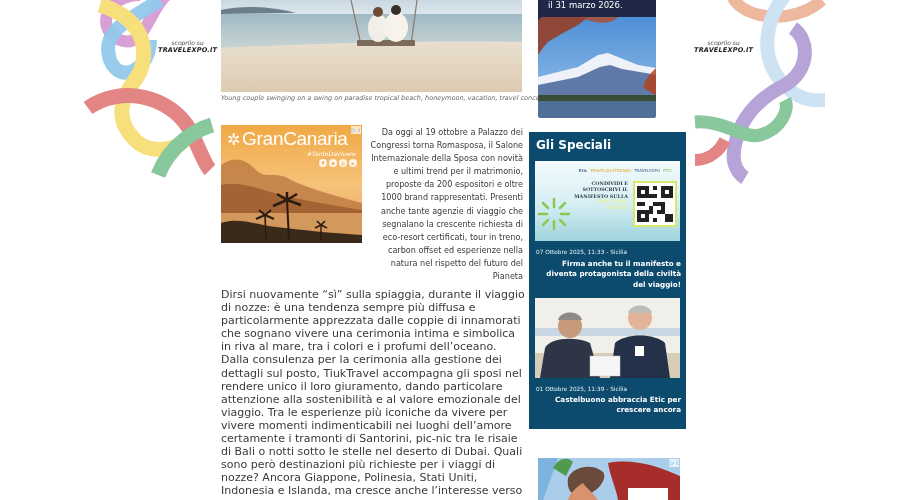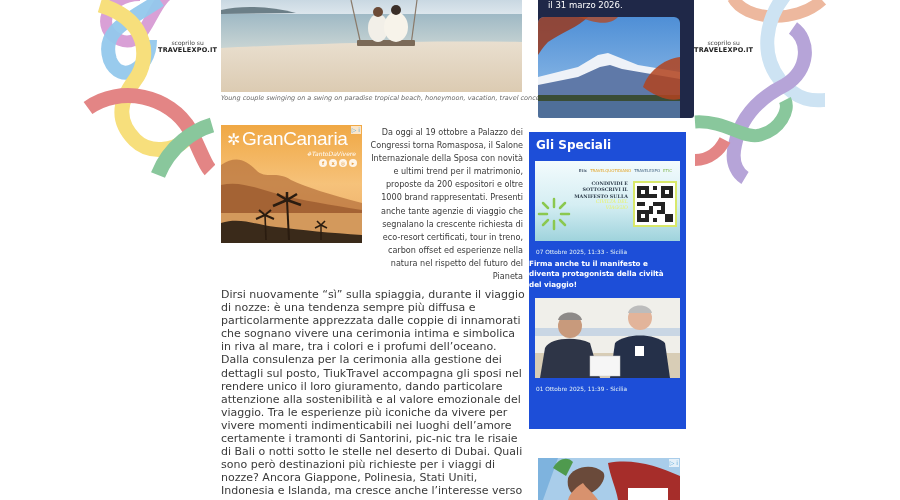--- a/index.html
+++ b/index.html
@@ -4,56 +4,56 @@
 <style>
   * { box-sizing: border-box; margin: 0; padding: 0; }
   html, body { width: 900px; height: 500px; overflow: hidden; background: #ffffff; }
   body { position: relative; font-family: "DejaVu Sans", "Liberation Sans", sans-serif; color: #333; }
 
   
   .skin { position: absolute; top: 0; height: 500px; }
   .skin-left { left: 0; width: 215px; }
   .skin-right { left: 685px; width: 215px; }
   .skin svg { position: absolute; top: 0; left: 0; }
-  .skin-tag { position: absolute; text-align: center; line-height: 1; }
+  .skin-tag { position: absolute; text-align: center; line-height: 1; font-style: italic; }
   .skin-tag .small { font-size: 6px; color: #444; display: block; }
   .skin-tag .big { font-size: 6.5px; font-weight: bold; color: #222; letter-spacing: 0.2px; display: block; margin-top: 1px; }
 
   
   .article { position: absolute; left: 221px; top: 0; width: 302px; }
   .hero { position: relative; width: 301px; height: 92px; overflow: hidden; }
   .caption { font-size: 6.5px; font-style: italic; color: #666; margin-top: 2px; height: 10px; white-space: nowrap; }
 
   .ad-gc { position: absolute; left: 221px; top: 125px; width: 141px; height: 118px; overflow: hidden; padding-left: 48px; }
   .ad-gc .logo { position: absolute; left: 6px; top: 3px; color: #fff; font-family: "Liberation Sans", sans-serif; font-size: 19px; font-weight: normal; letter-spacing: -0.3px; white-space: nowrap; }
   .ad-gc .logo .mark { font-size: 16px; margin-right: 2px; }
   .ad-gc .tag { position: absolute; right: 6px; top: 25px; color: #fff; font-size: 6px; font-style: italic; }
   .ad-gc .socials { position: absolute; right: 5px; top: 34px; display: flex; gap: 2px; }
   .ad-gc .socials span { width: 8px; height: 8px; border-radius: 50%; background: rgba(255,255,255,0.85); color: #e59a3d; font-size: 5px; display: flex; align-items: center; justify-content: center; font-weight: bold; }
   .adchoice { position: absolute; right: 1px; top: 1px; font-size: 6px; color: #5aa8d8; background: rgba(255,255,255,0.7); padding: 0 1px; line-height: 8px; }
 
   .para1 { position: absolute; left: 368px; top: 126px; width: 155px; font-size: 8.1px; line-height: 13.1px; color: #3a3a3a; text-align: right; }
   .para2 { position: absolute; left: 221px; top: 288px; width: 304px; font-size: 11px; line-height: 13.1px; color: #3a3a3a; }
 
   
-  .ad-japan { position: absolute; left: 538px; top: 0; width: 156px; height: 118px; background: #1f2848; overflow: hidden; border-radius: 0 0 3px 3px; }
+  .ad-japan { position: absolute; left: 538px; top: 0; width: 118px; height: 118px; background: #1f2848; overflow: hidden; border-radius: 0 0 3px 3px; }
   .ad-japan .txt { position: absolute; left: 10px; top: 0; color: #fff; font-size: 8.5px; line-height: 10px; }
   .ad-japan .pic { position: absolute; left: 0; top: 17px; width: 142px; height: 101px; border-radius: 6px 6px 0 0; overflow: hidden; }
 
-  .speciali { position: absolute; left: 529px; top: 132px; width: 157px; height: 297px; background: #1d4ed8; }
+  .speciali { position: absolute; left: 529px; top: 132px; width: 157px; height: 297px; background: #0c4a6e; }
   .speciali h3 { position: absolute; left: 7px; top: 6px; color: #fff; font-size: 12px; font-weight: bold; }
   .sp-card1 { position: absolute; left: 6px; top: 29px; width: 145px; height: 80px; background: linear-gradient(180deg,#f3fbfd 0%, #d5eef3 55%, #9fd3dc 100%); overflow: hidden; }
   .sp-card1 .logos { position: absolute; right: 8px; top: 7px; display: flex; gap: 3px; font-size: 4px; align-items: center; }
   .sp-card1 .logos span { display: inline-block; }
   .sp-card1 .slogan { position: absolute; left: 38px; top: 19px; width: 55px; text-align: right; font-family: "DejaVu Serif", serif; font-size: 4.8px; font-weight: bold; color: #2e3d4c; line-height: 6.3px; }
   .sp-card1 .slogan .em { color: #e8f36a; font-weight: normal; font-style: italic; }
   .sp-card1 .qr { position: absolute; left: 98px; top: 20px; width: 44px; height: 46px; background: #fff; border: 2px solid #d8e86a; padding: 2px; }
   .sp-card1 .burst { position: absolute; left: 2px; top: 36px; }
   .sp-meta { position: absolute; left: 7px; font-size: 5.8px; color: #e6f4f6; white-space: nowrap; }
-  .sp-title { position: absolute; left: 0; width: 146px; font-size: 7.2px; font-weight: bold; color: #fff; line-height: 10.3px; }
+  .sp-title { position: absolute; left: 6px; width: 146px; font-size: 7.2px; font-weight: bold; color: #fff; line-height: 10.3px; text-align: right; }
   .sp-card2 { position: absolute; left: 6px; top: 166px; width: 145px; height: 80px; overflow: hidden; background: #eae8e3; }
 
   .ad-bottom { position: absolute; left: 538px; top: 458px; width: 142px; height: 42px; overflow: hidden; background: #9bc6e8; }
 </style>
 </head>
 <body>
 
 <div class="skin skin-left">
   <svg width="215" height="500" viewBox="0 0 215 500">
     <g fill="none" stroke-linecap="butt">
@@ -243,20 +243,21 @@
       <path d="M23 22 C 25 12, 45 12, 47 22" fill="#8d8a88"></path>
       <path d="M75 80 L 80 45 C 90 35, 120 35, 130 45 L 135 80 Z" fill="#253049"></path>
       <circle cx="105" cy="20" r="12" fill="#e2b49a"></circle>
       <path d="M93 15 C 95 5, 115 5, 117 15" fill="#bcbcbc"></path>
       <rect x="55" y="58" width="30" height="20" fill="#f6f6f6" stroke="#ccc" stroke-width="0.5"></rect>
       <rect x="100" y="48" width="9" height="10" fill="#fff"></rect>
     </svg>
   </div>
 
   <div class="sp-meta" style="top:254px;">01 Ottobre 2025, 11:39 - Sicilia</div>
+  <div class="sp-title" style="top:263px;">Castelbuono abbraccia Etic per crescere ancora</div>
 </div>
 
 <div class="ad-bottom">
   <svg width="142" height="42" viewBox="0 0 142 42">
     <rect width="142" height="42" fill="#a9cdea"></rect>
     <path d="M0 0 L 20 0 L 5 42 L 0 42 Z" fill="#7eb3de"></path>
     <path d="M15 10 C 20 0, 30 -2, 35 4 L 28 18 Z" fill="#4f9a4e"></path>
     <path d="M30 20 C 35 8, 55 5, 65 14 C 70 20, 60 35, 45 38 C 35 40, 28 32, 30 20 Z" fill="#6a4a3a"></path>
     <path d="M45 25 C 48 30, 55 34, 60 42 L 30 42 C 32 34, 40 28, 45 25 Z" fill="#d8926e"></path>
     <path d="M70 5 C 95 0, 120 8, 142 18 L 142 42 L 80 42 C 78 30, 72 18, 70 5 Z" fill="#a62d2a"></path>

